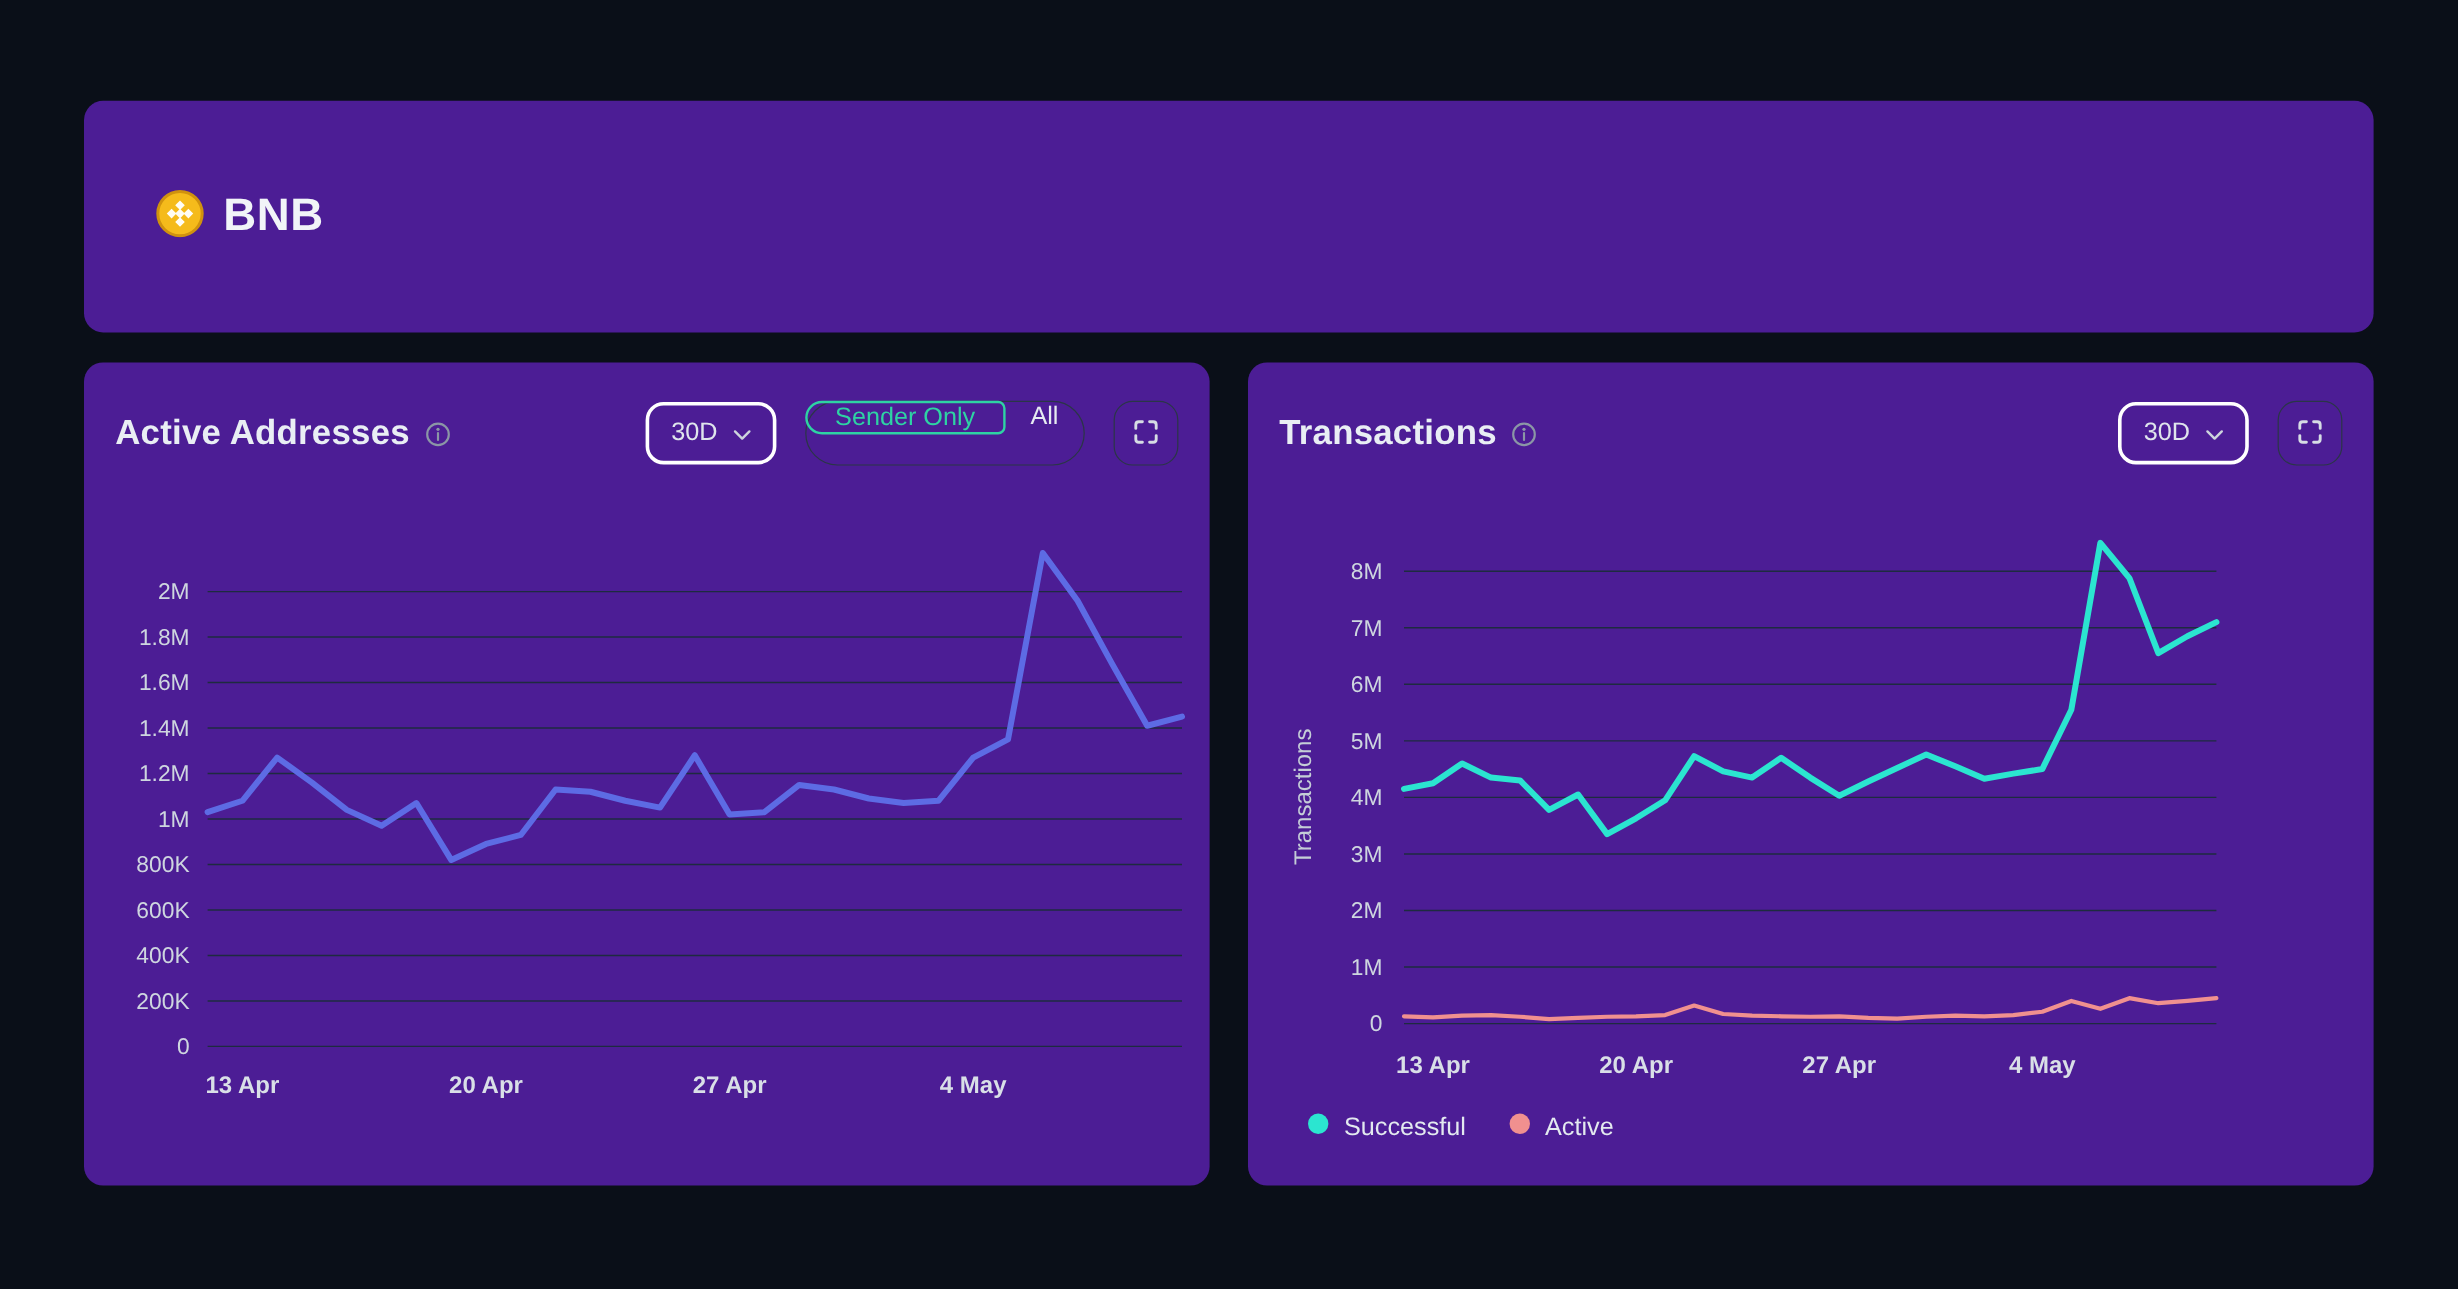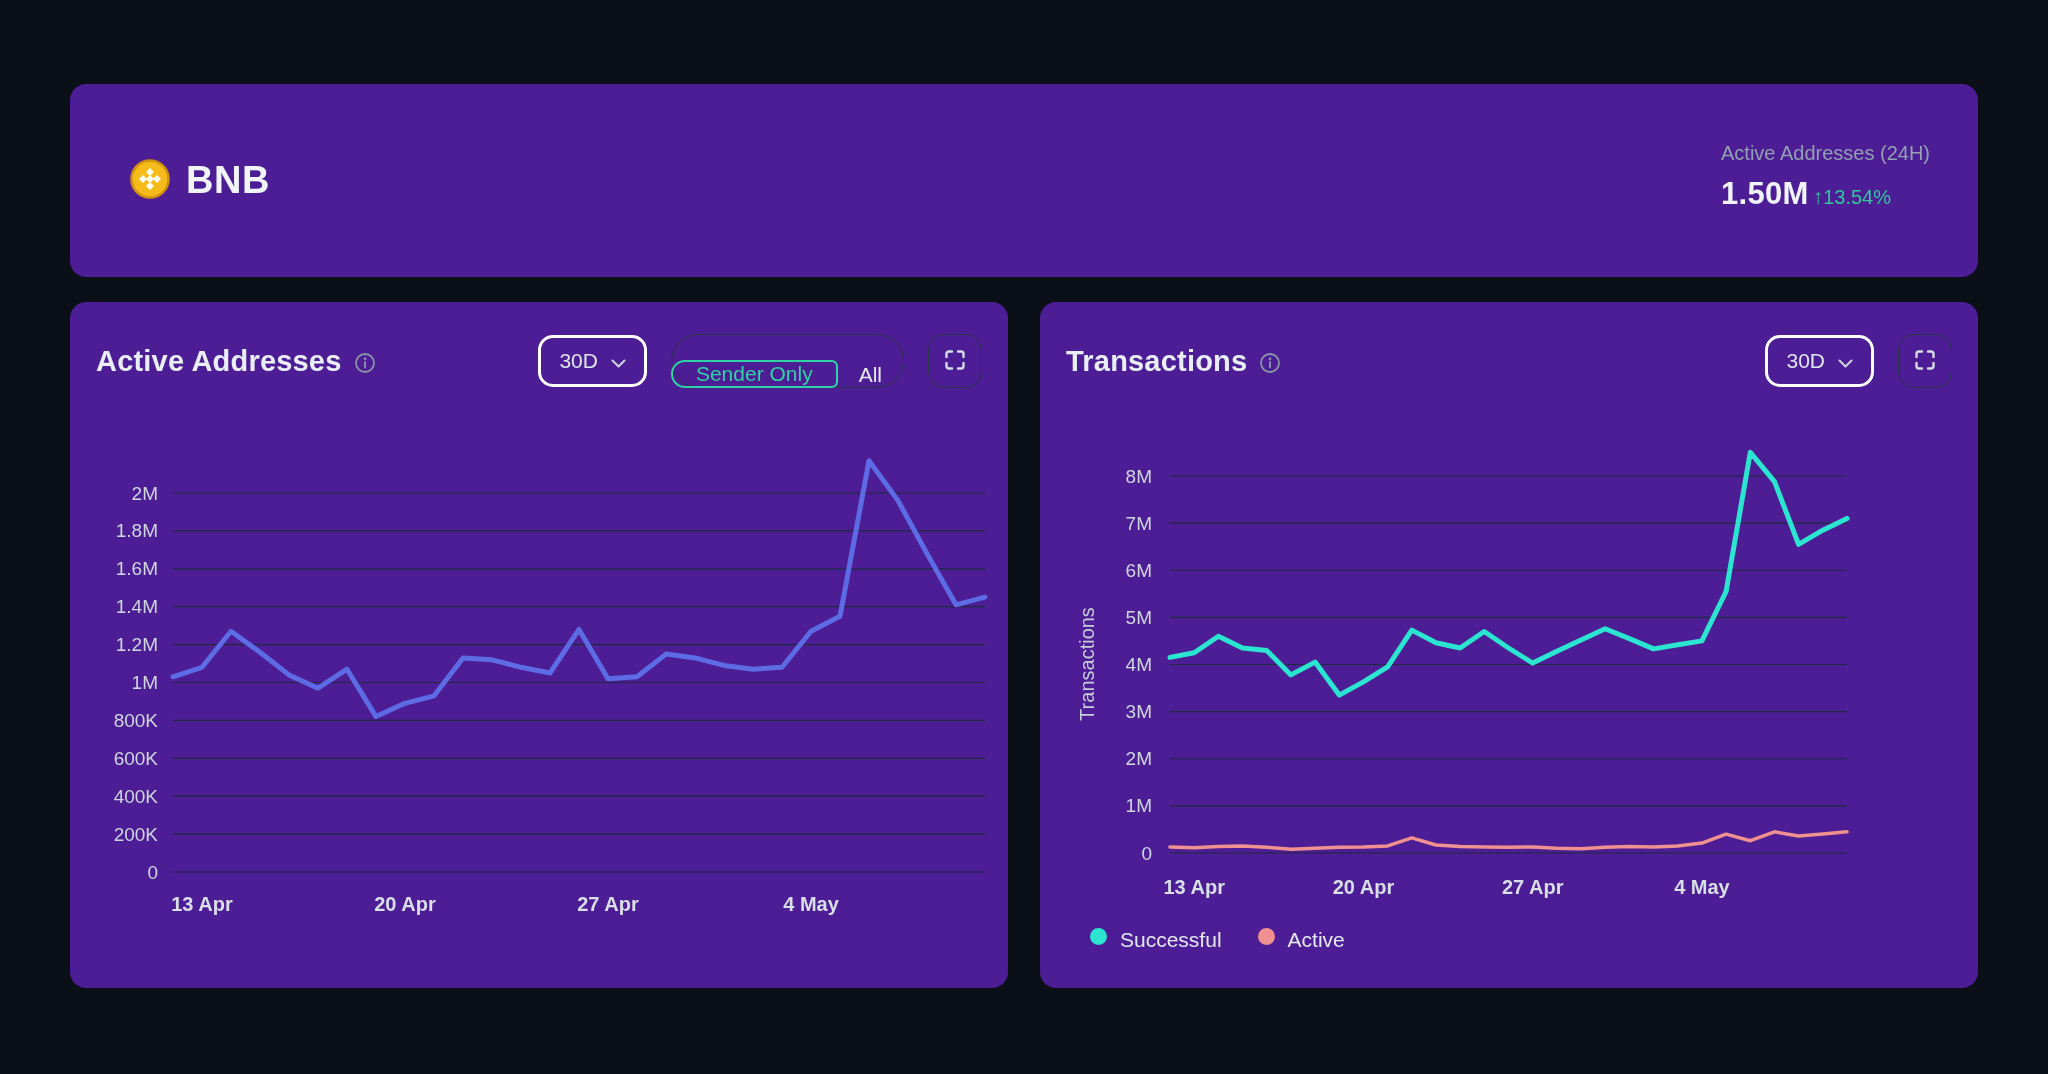--- a/index.html
+++ b/index.html
@@ -39,21 +39,21 @@
   .title-wrap { display:flex; align-items:flex-end; gap:12px; }
   .title-wrap h2 { font-size:29px; font-weight:700; color:#e9eef4; letter-spacing:.2px; }
   .controls { display:flex; align-items:center; gap:24px; }
   .dropdown {
     height:52px; border:3px solid #ffffff; border-radius:15px;
     display:flex; align-items:center; gap:13px; padding:0 18px;
     font-size:21px; font-weight:500; color:#dfe5ec; cursor:pointer; background:transparent;
   }
   .toggle {
     height:54px; border:1px solid #2b3647; border-radius:27px;
-    display:flex; align-items:flex-end; background:transparent;
+    display:flex; align-items:flex-start; background:transparent;
   }
   .seg {
     background:transparent; border:none; font-family:inherit;
     font-size:21px; font-weight:500; color:#e6ebf1; cursor:pointer;
   }
   .seg.active {
     margin:-1px 0 -1px -1px;
     border:2px solid #2ed3a3; border-radius:27px 12px 12px 27px;
     color:#2ed3a3; padding:0 23px;
   }
@@ -85,30 +85,20 @@
           M20 23 L24 27 L20 31 L16 27 Z
           M13 16 L17 20 L13 24 L9 20 Z
           M27 16 L31 20 L27 24 L23 20 Z
           M20 16 L24 20 L20 24 L16 20 Z"></path>
       </svg>
     </span>
     <h1>BNB</h1>
   </div>
 
   <div class="stats">
-    <div class="stat">
-      <div class="stat-label">Active Addresses (24H)</div>
-      <div class="stat-row">
-        <span class="stat-value">1.50M</span>
-        <span class="delta up">
-            <span class="arrow">↑</span>
-            <span>13.54%</span>
-          </span>
-      </div>
-    </div>
   </div>
 </section>
 
 <section class="card chart-card left">
   <div class="card-head">
     <div class="title-wrap">
       <h2>Active Addresses</h2>
       <span>
         <svg width="22" height="22" viewBox="0 0 22 22" fill="none">
           <circle cx="11" cy="11" r="9" stroke="#8b96a6" stroke-width="1.8"></circle>

